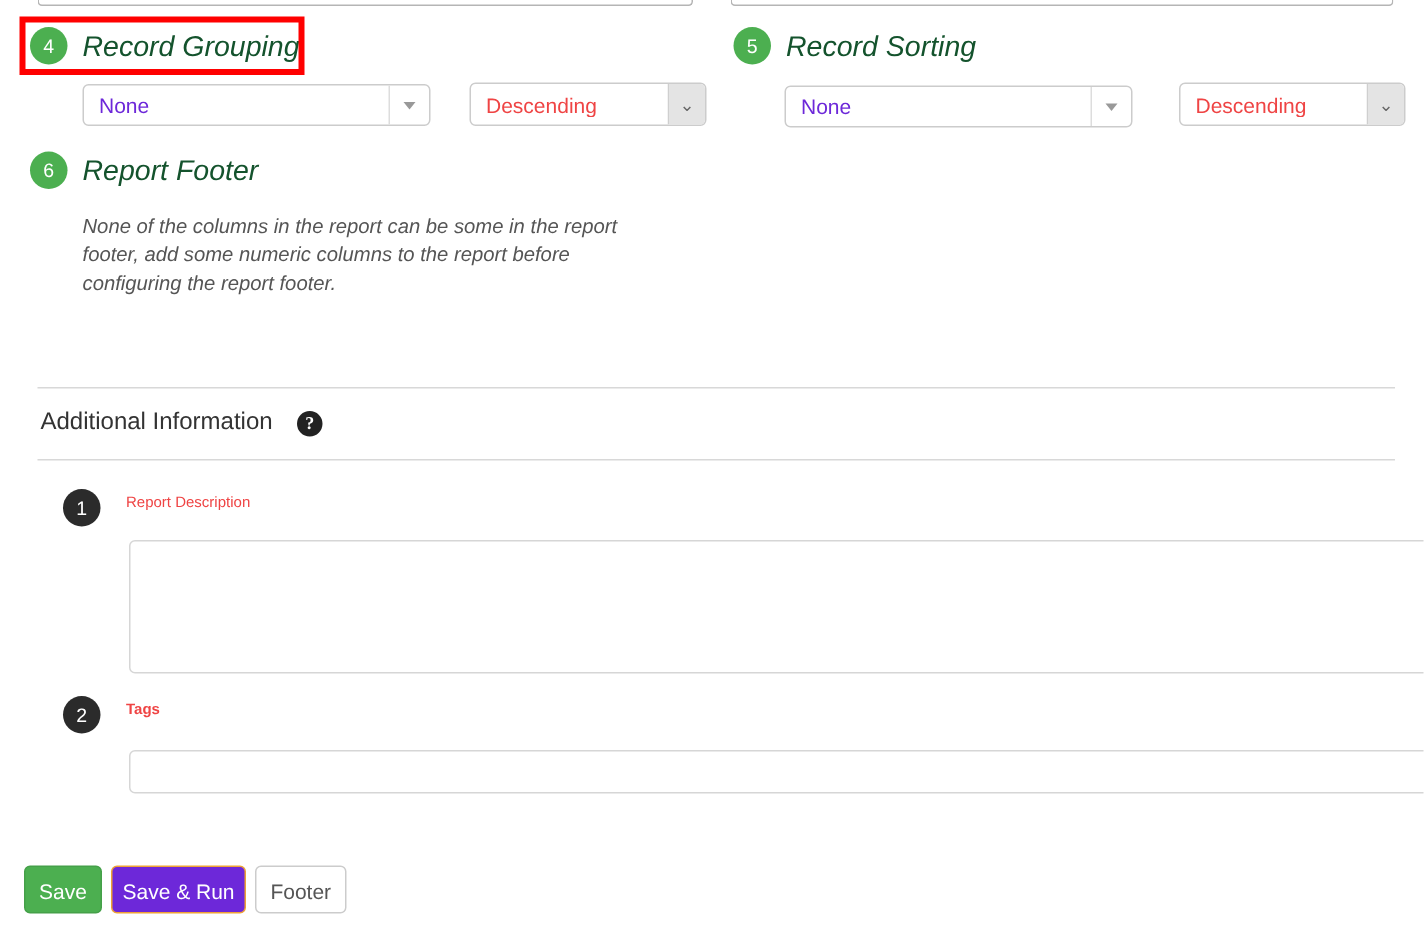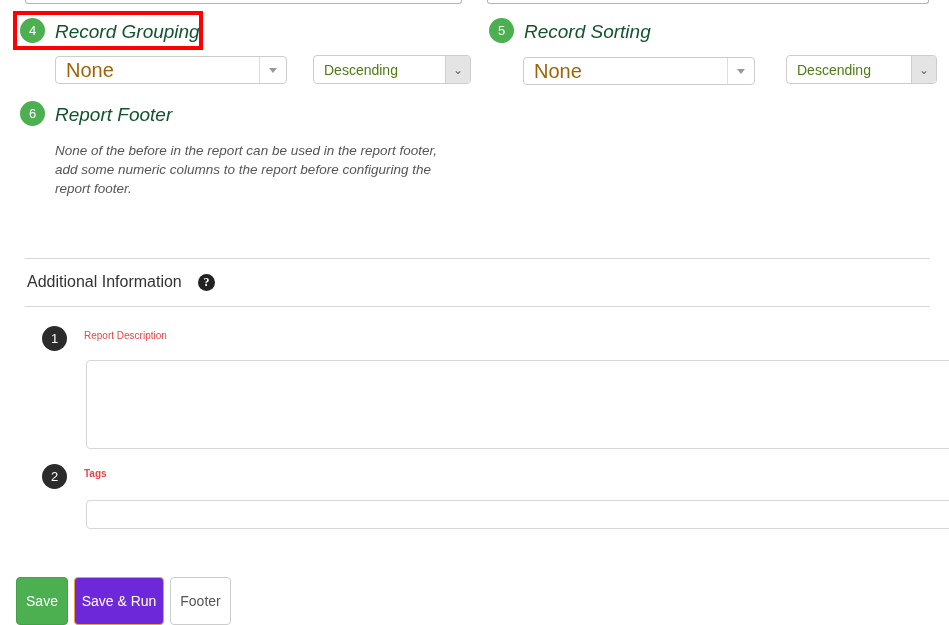--- a/index.html
+++ b/index.html
@@ -72,22 +72,22 @@
     box-sizing: border-box;
     border: 1px solid #ccc;
     border-radius: 4px;
     background: #fff;
     display: flex;
     align-items: center;
   }
   .sel2 .sel2-text {
     flex: 1 1 auto;
     padding-left: 10px;
-    font-size: 20px;
-    color: #a16207;
+    font-size: 14px;
+    color: #6d28d9;
     overflow: hidden;
     white-space: nowrap;
   }
   .sel2 .sel2-arrow {
     width: 27px;
     height: 100%;
     border-left: 1px solid #ddd;
     display: flex;
     align-items: center;
     justify-content: center;
@@ -108,21 +108,21 @@
     border: 1px solid #cccccc;
     border-radius: 4px;
     background: #ffffff;
     display: flex;
     align-items: center;
   }
   .nsel .nsel-text {
     flex: 1 1 auto;
     padding-left: 10px;
     font-size: 14px;
-    color: #4d7c0f;
+    color: #ef4444;
     overflow: hidden;
     white-space: nowrap;
   }
   .nsel .nsel-arrow {
     width: 25px;
     height: 100%;
     background: #e4e4e4;
     border-left: 1px solid #cfcfcf;
     border-radius: 0 3px 3px 0;
     display: flex;
@@ -191,21 +191,21 @@
     position: absolute;
     box-sizing: border-box;
     border-radius: 4px;
     font-size: 14px;
     font-family: "Liberation Sans", sans-serif;
     text-align: center;
     cursor: pointer;
     border: 1px solid transparent;
     padding: 0;
     line-height: 32px;
-    height: 48px;
+    height: 32px;
   }
   .btn-save   { background: #4caf50; color: #ffffff; border-color: #45a049; }
   .btn-saverun{ background: #6d28d9; color: #ffffff; border-color: #eea236; }
   .btn-cancel { background: #ffffff; color: #555555; border-color: #cccccc; }
 </style>
 </head>
 <body>
 
 <div class="top-cut-input" style="left:25px; top:-18px; width:437px; height:22px;"></div>
 <div class="top-cut-input" style="left:487px; top:-18px; width:442px; height:22px;"></div>
@@ -236,21 +236,21 @@
     </span>
 </div>
 
 <div class="nsel" style="left:786px; top:55px; width:151px; height:29px;">
   <span class="nsel-text">Descending</span>
   <span class="nsel-arrow">⌄</span>
 </div>
 
 <div class="badge badge-green" style="left:20px; top:101px;">6</div>
 <div class="section-title" style="left:55px; top:104px;">Report Footer</div>
-<div class="note" style="left:55px; top:141px;">None of the before in the report can be used in the report footer, add some numeric columns to the report before configuring the report footer.</div>
+<div class="note" style="left:55px; top:141px;">None of the columns in the report can be some in the report footer, add some numeric columns to the report before configuring the report footer.</div>
 
 <div class="rule" style="left:25px; top:258px; width:905px;"></div>
 <div class="addl-head" style="left:27px; top:273px;">Additional Information</div>
 <div class="help-icon" style="left:198px; top:274px;">?</div>
 <div class="rule" style="left:25px; top:306px; width:905px;"></div>
 
 <div class="badge badge-dark" style="left:42px; top:326px;">1</div>
 <div class="field-title" style="left:84px; top:330px;">Report Description</div>
 <textarea class="txtbox" style="left: 86px; top: 360px; width: 880px; height: 89px;" placeholder=""></textarea>
 

